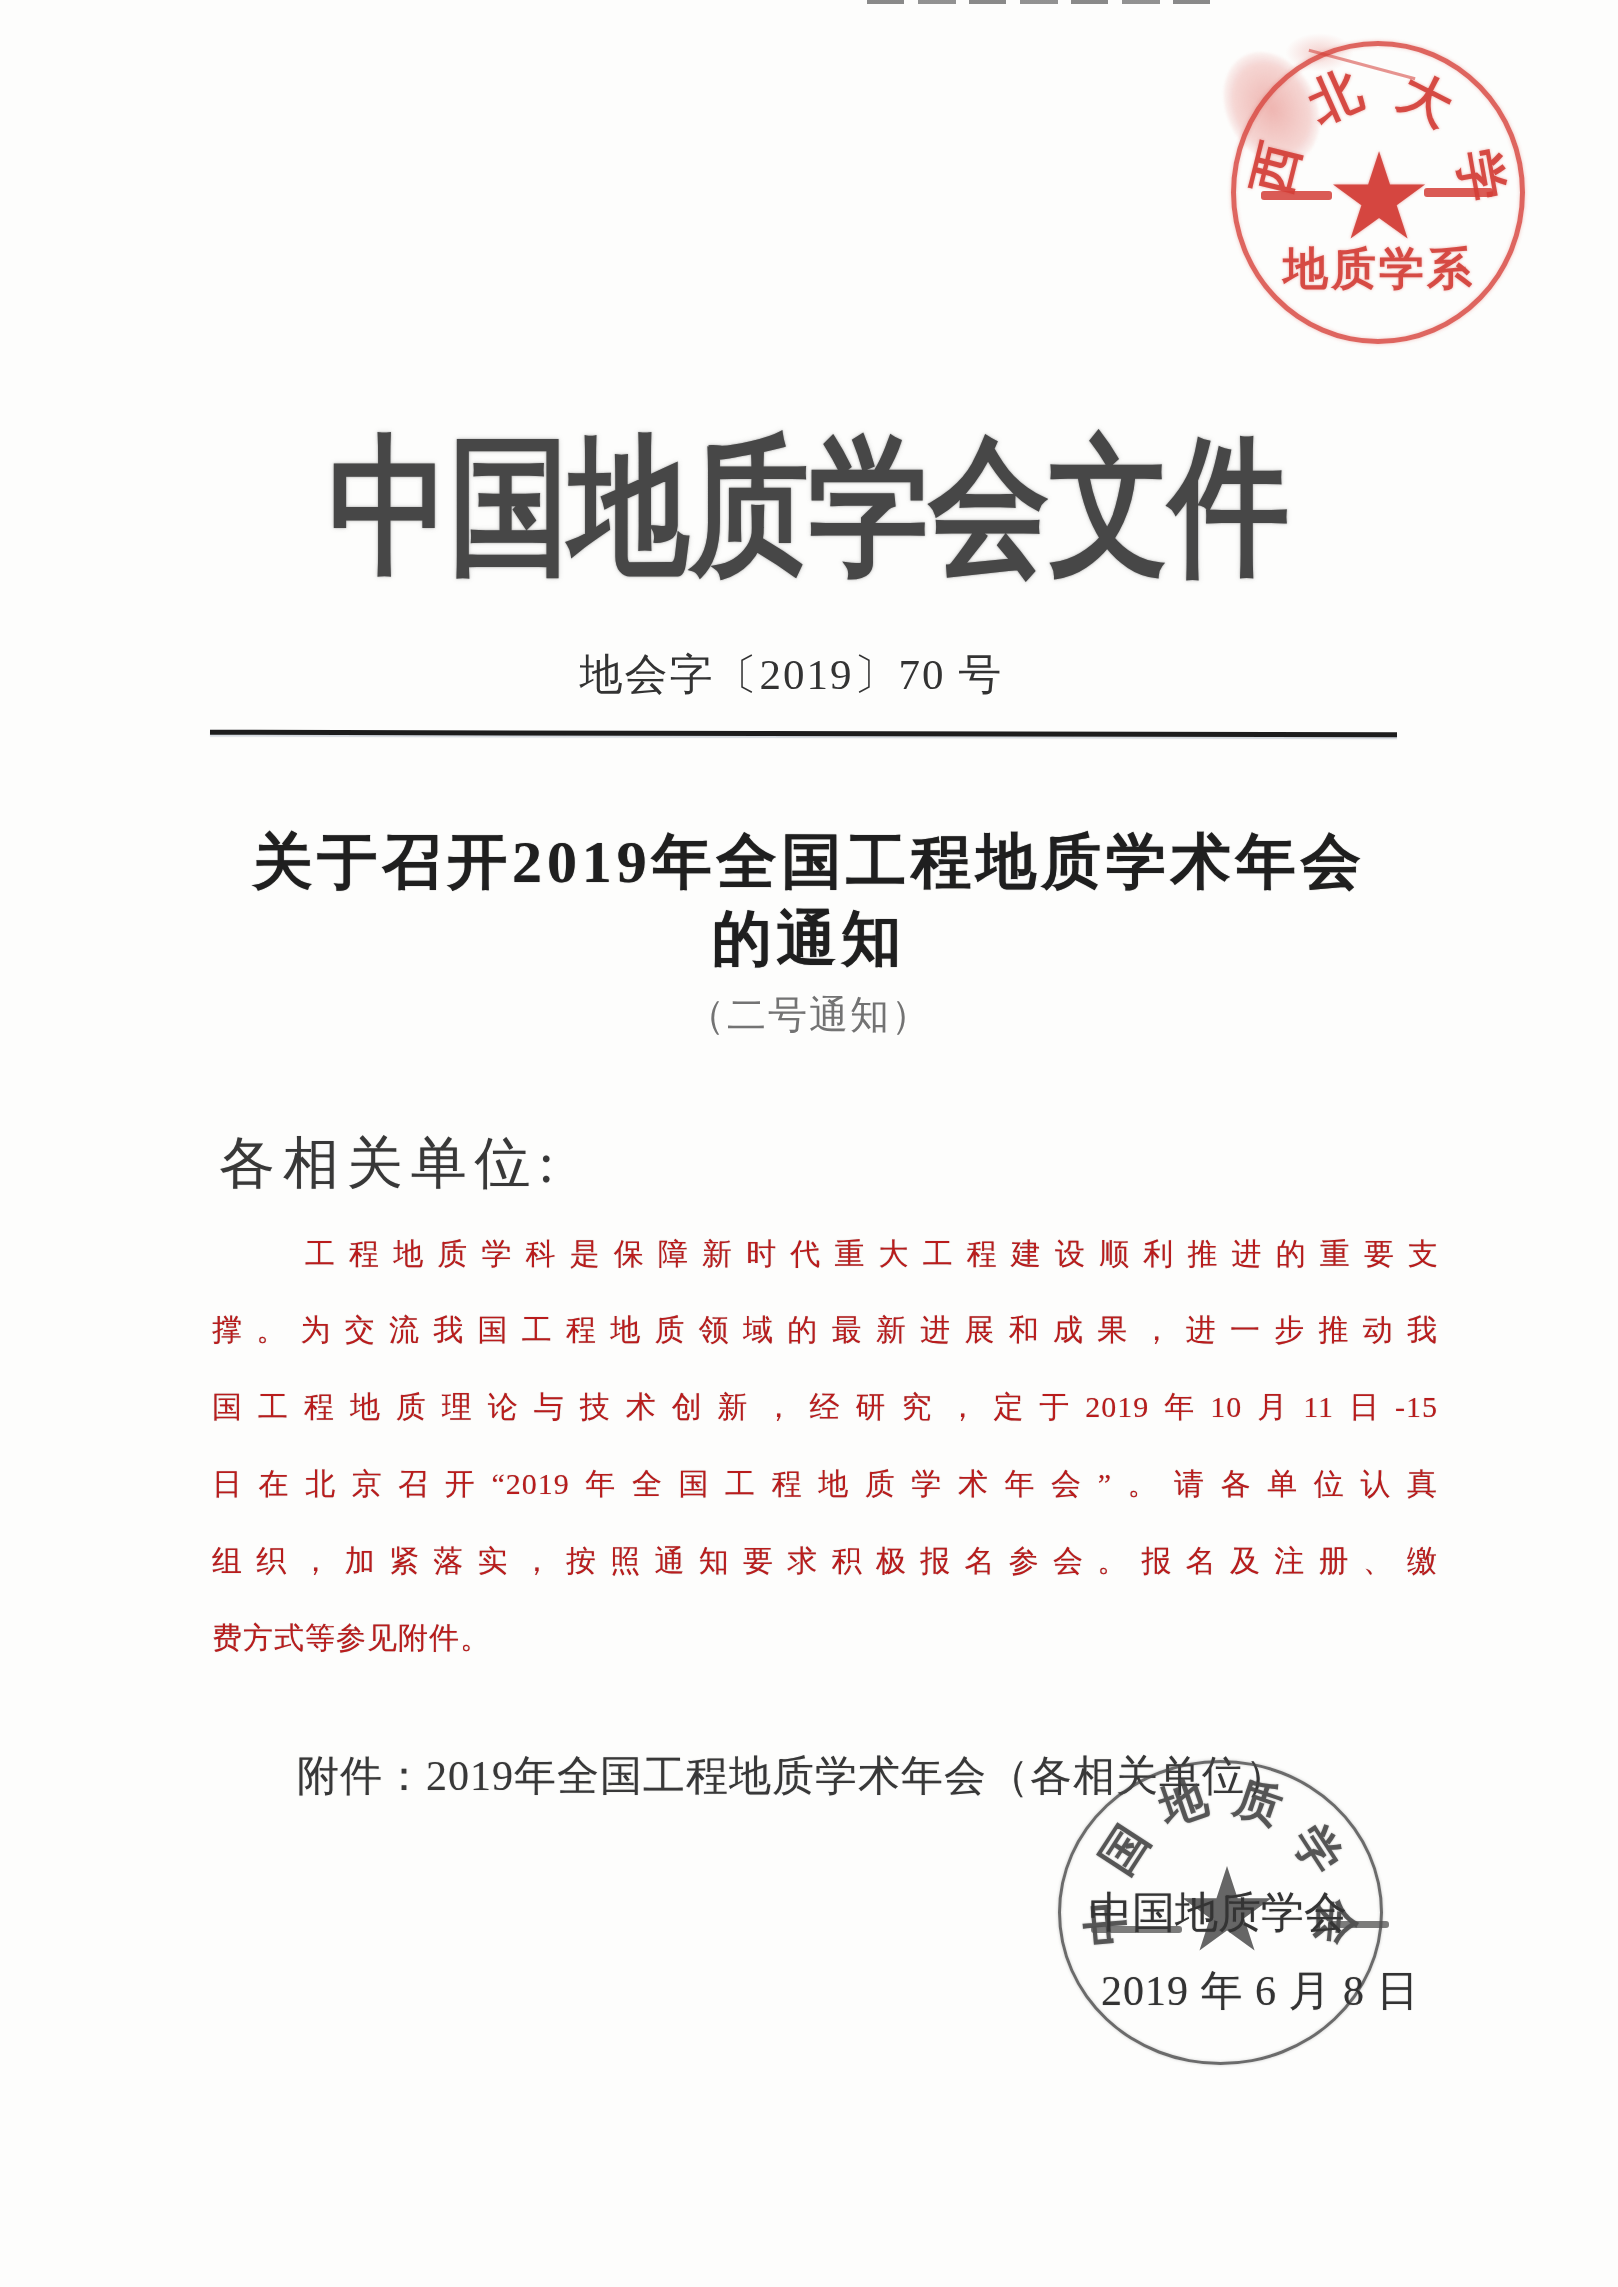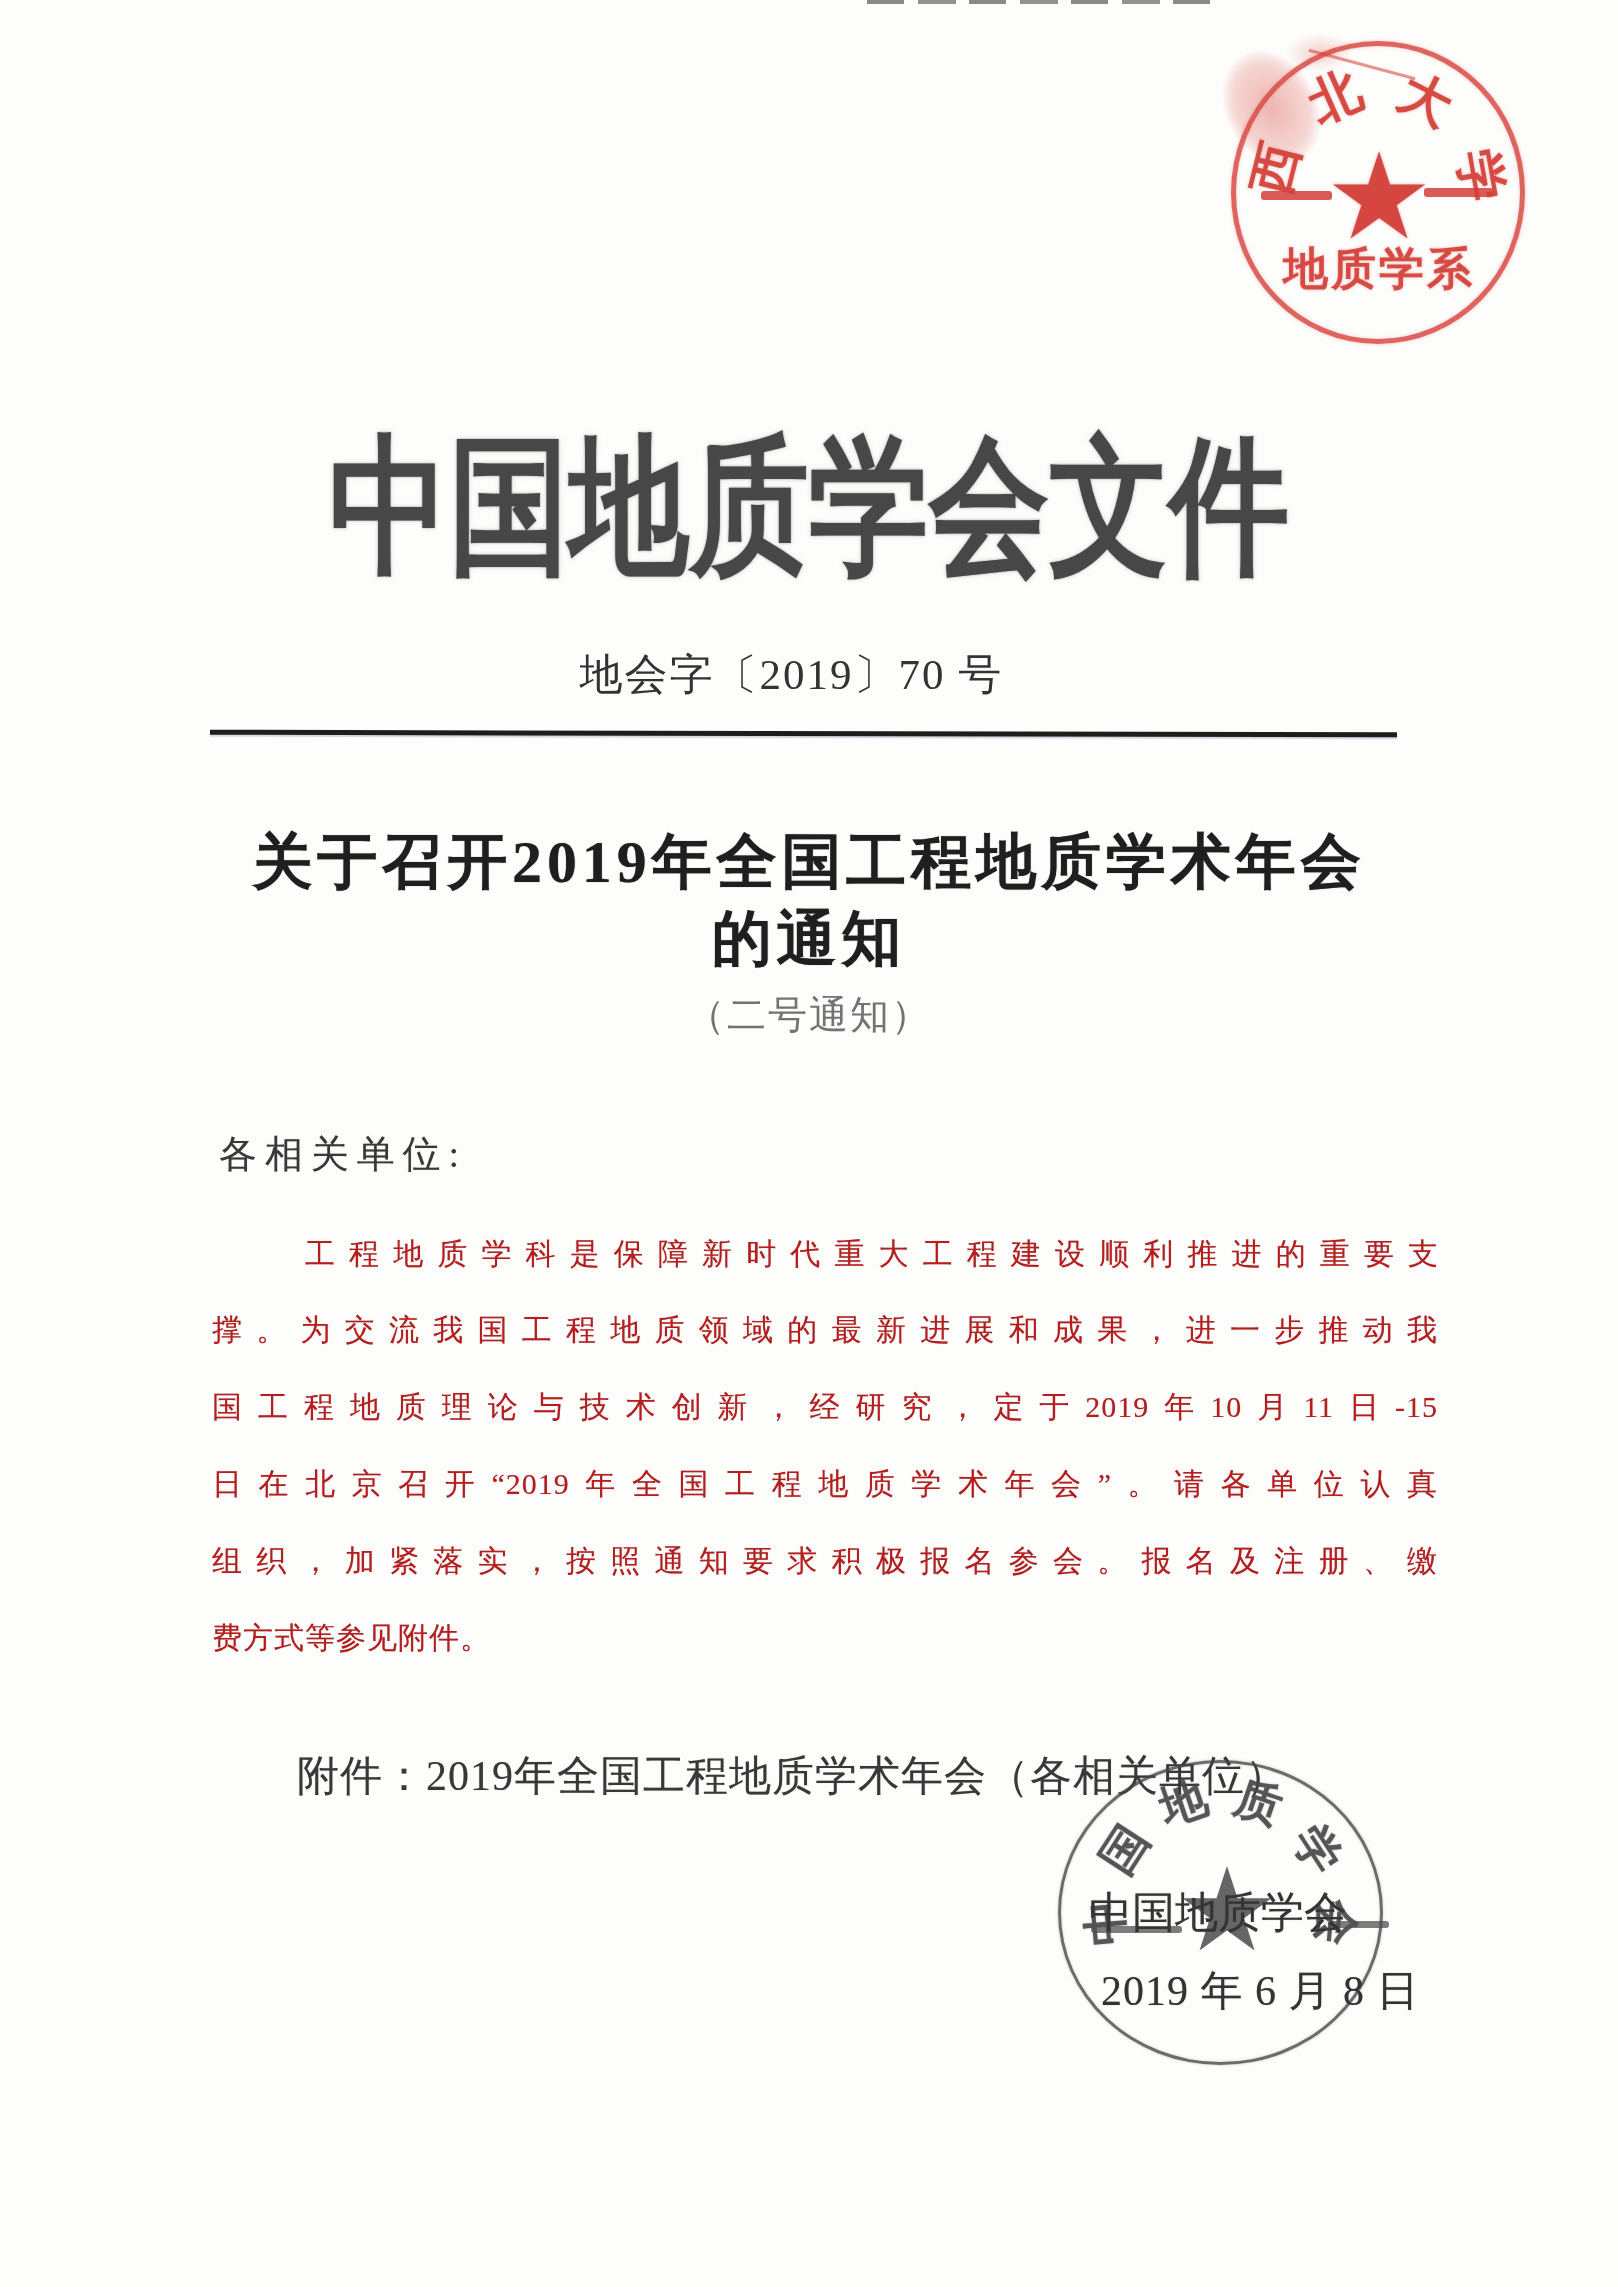--- a/index.html
+++ b/index.html
@@ -45,21 +45,21 @@
     text-shadow:0 0 1px rgba(0,0,0,.6);
   }
   .notice-sub{
     position:absolute; left:0; top:995px; width:100%;
     text-align:center; font-size:39px; line-height:1; color:#737373;
     letter-spacing:2px;
   }
   
   .salutation{
     position:absolute; left:219px; top:1135px;
-    font-size:38px; line-height:1; color:#383838;
+    font-size:56px; line-height:1; color:#383838;
     letter-spacing:7.9px;
     text-shadow:0 0 1px rgba(70,70,70,.4);
   }
   .pline{
     position:absolute; left:212px; width:1226px;
     font-size:30px; line-height:77px; color:#b91c1c;
     text-align:justify; text-align-last:justify;
     letter-spacing:1px;
     text-shadow:0 0 1px rgba(70,70,70,.4);
   }

